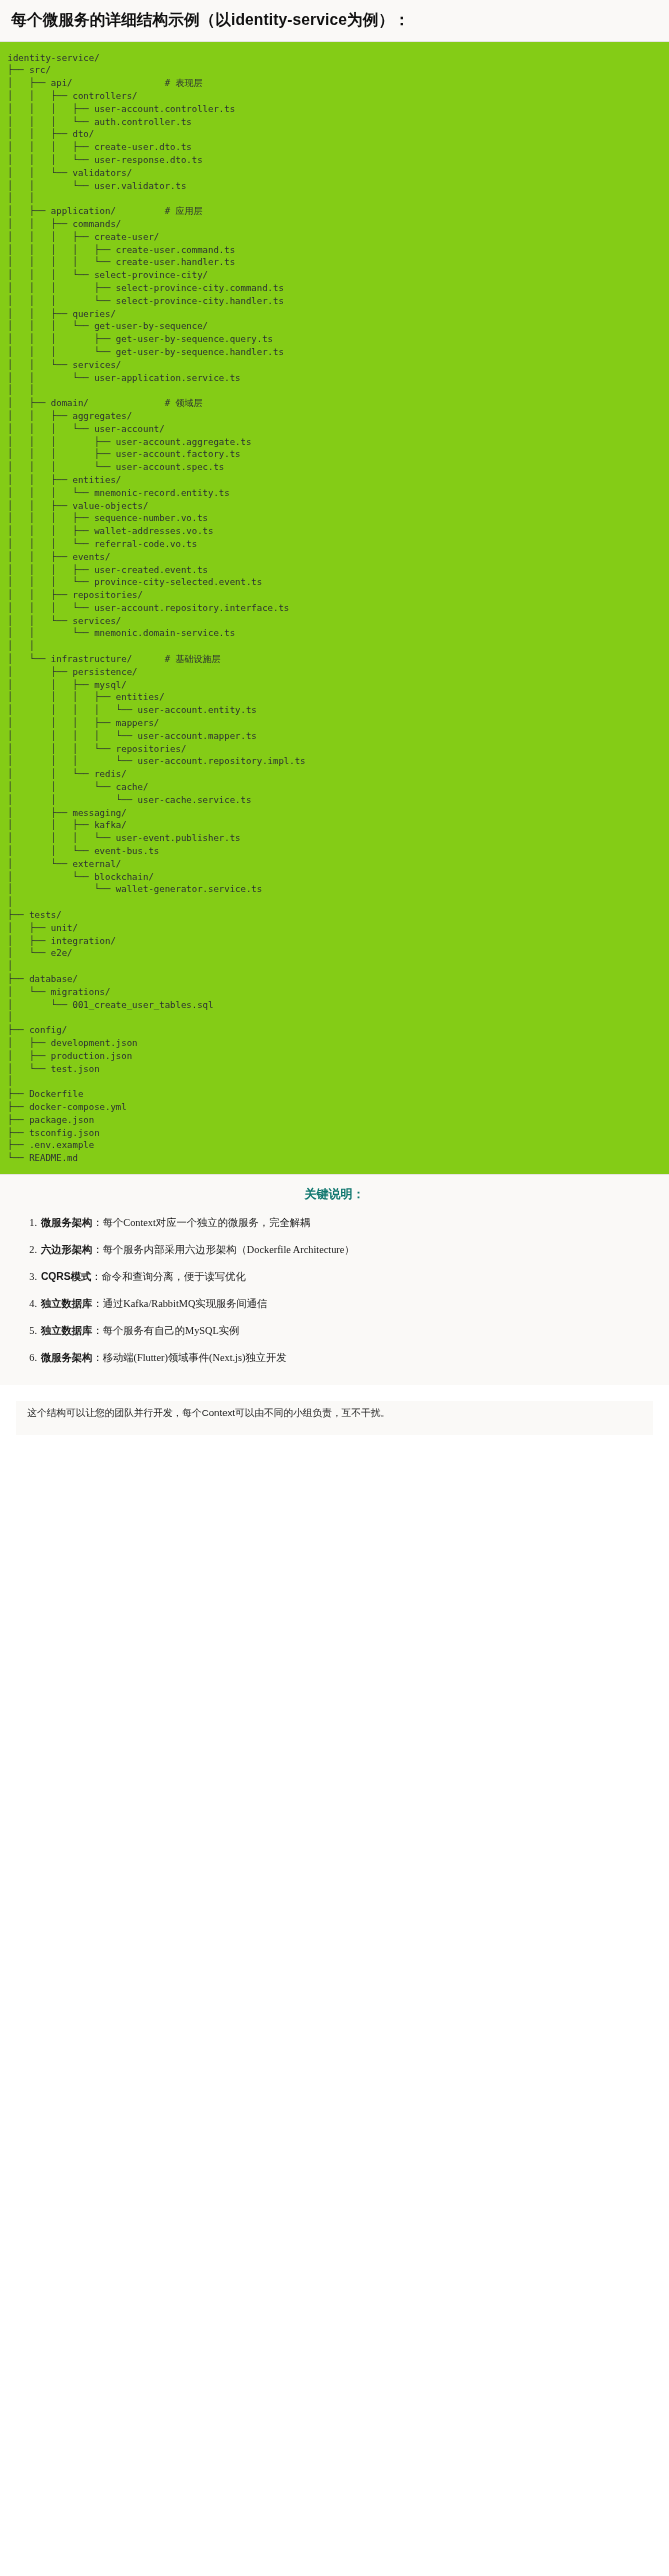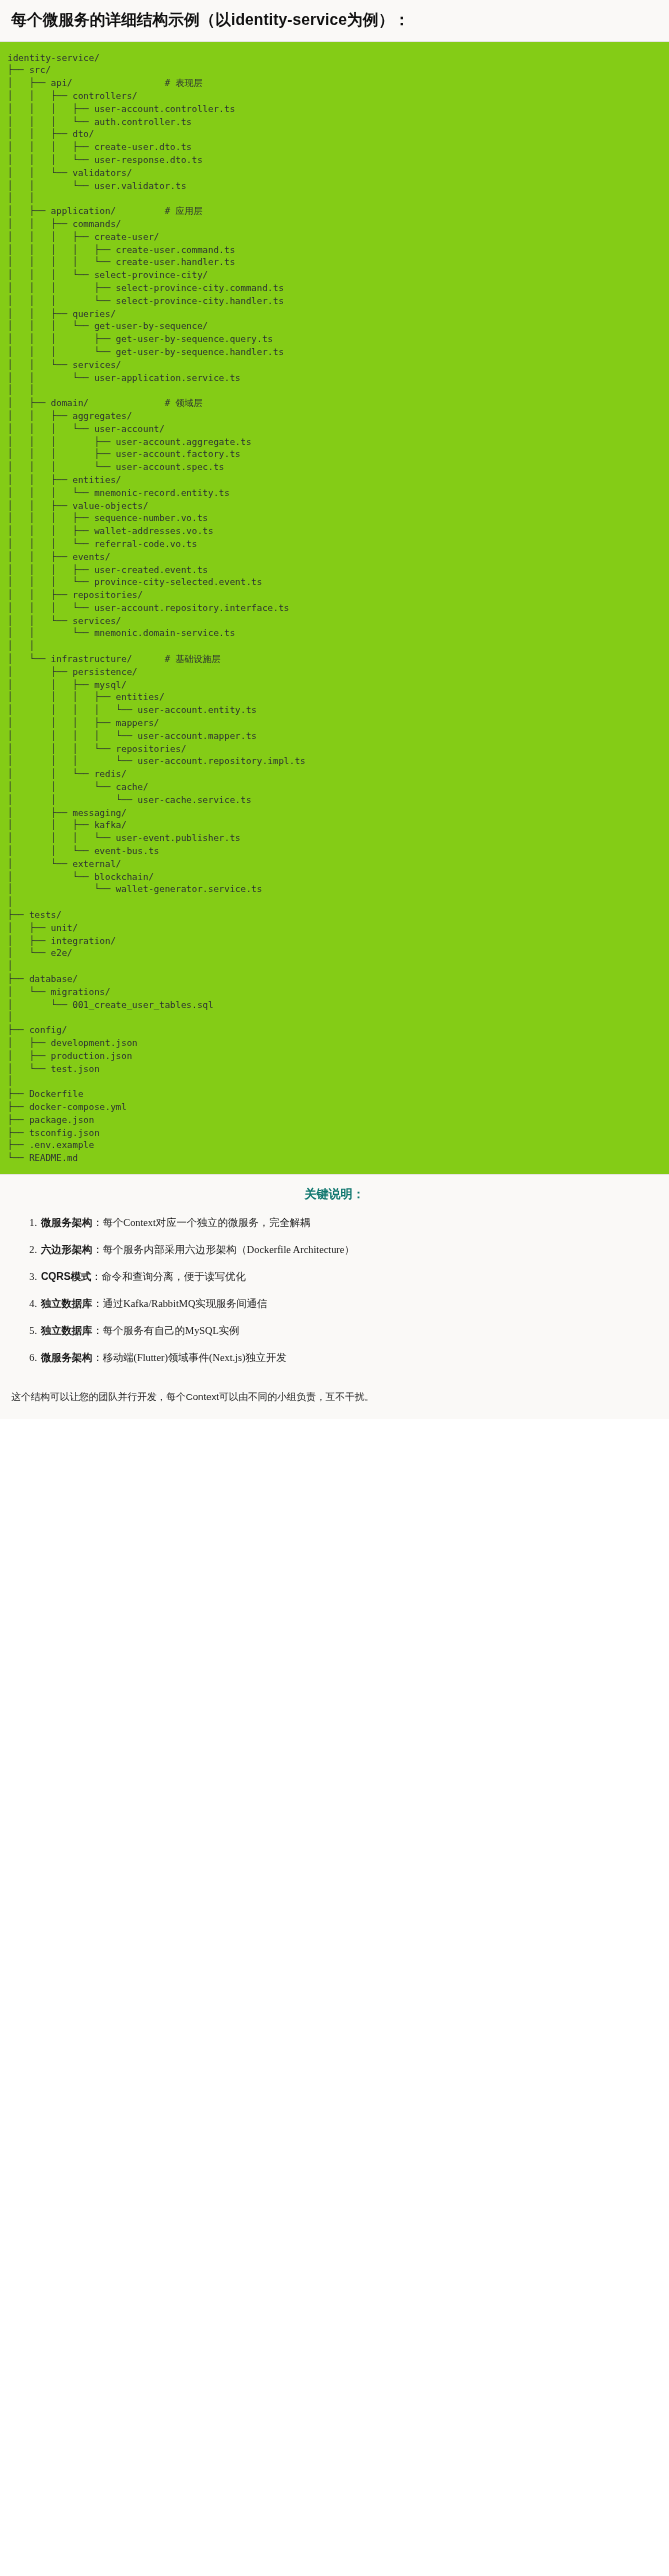--- a/index.html
+++ b/index.html
@@ -85,21 +85,21 @@
   .note-sep { font-family: "Liberation Serif", "DejaVu Serif", serif; }
   .note-desc { font-family: "Liberation Serif", "DejaVu Serif", serif; }
 
   .closing {
     font-family: "Liberation Sans", "DejaVu Sans", sans-serif;
     font-size: 9.7px;
     line-height: 1.7;
     color: #1a1a1a;
     padding: 3.8px 11.3px 13.8px 11.3px;
     background: #faf9f7;
-    margin: 0;
+    margin: 16px;
   }
 </style>
 </head>
 <body>
 
 <div class="page">
 
   <h2 class="doc-heading">每个微服务的详细结构示例（以identity-service为例）：</h2>
 
   <div class="codeblock-wrap">

